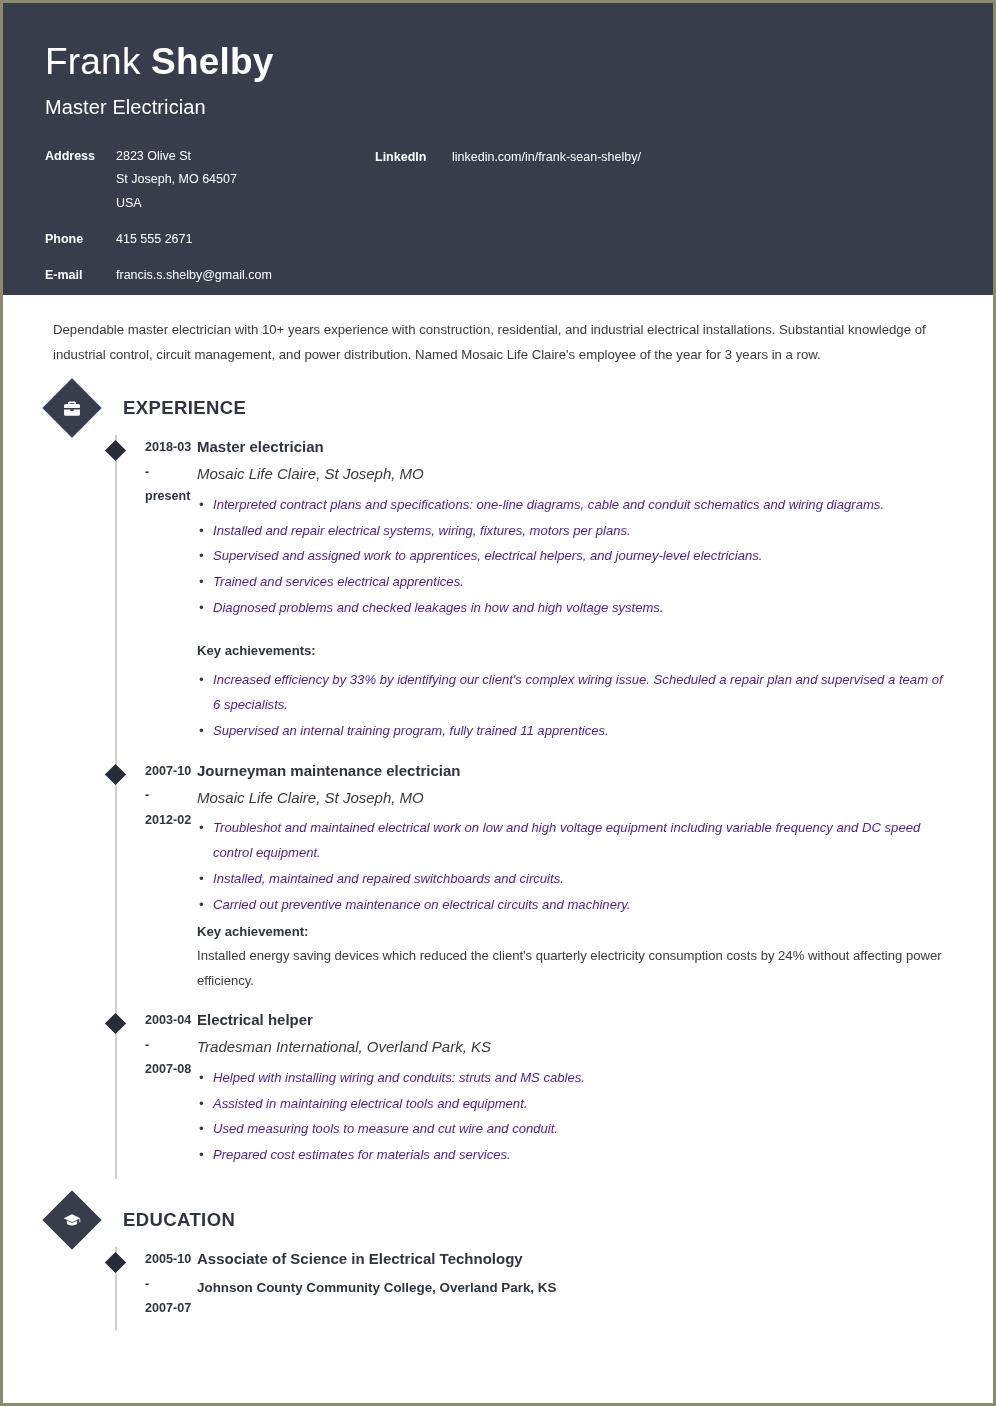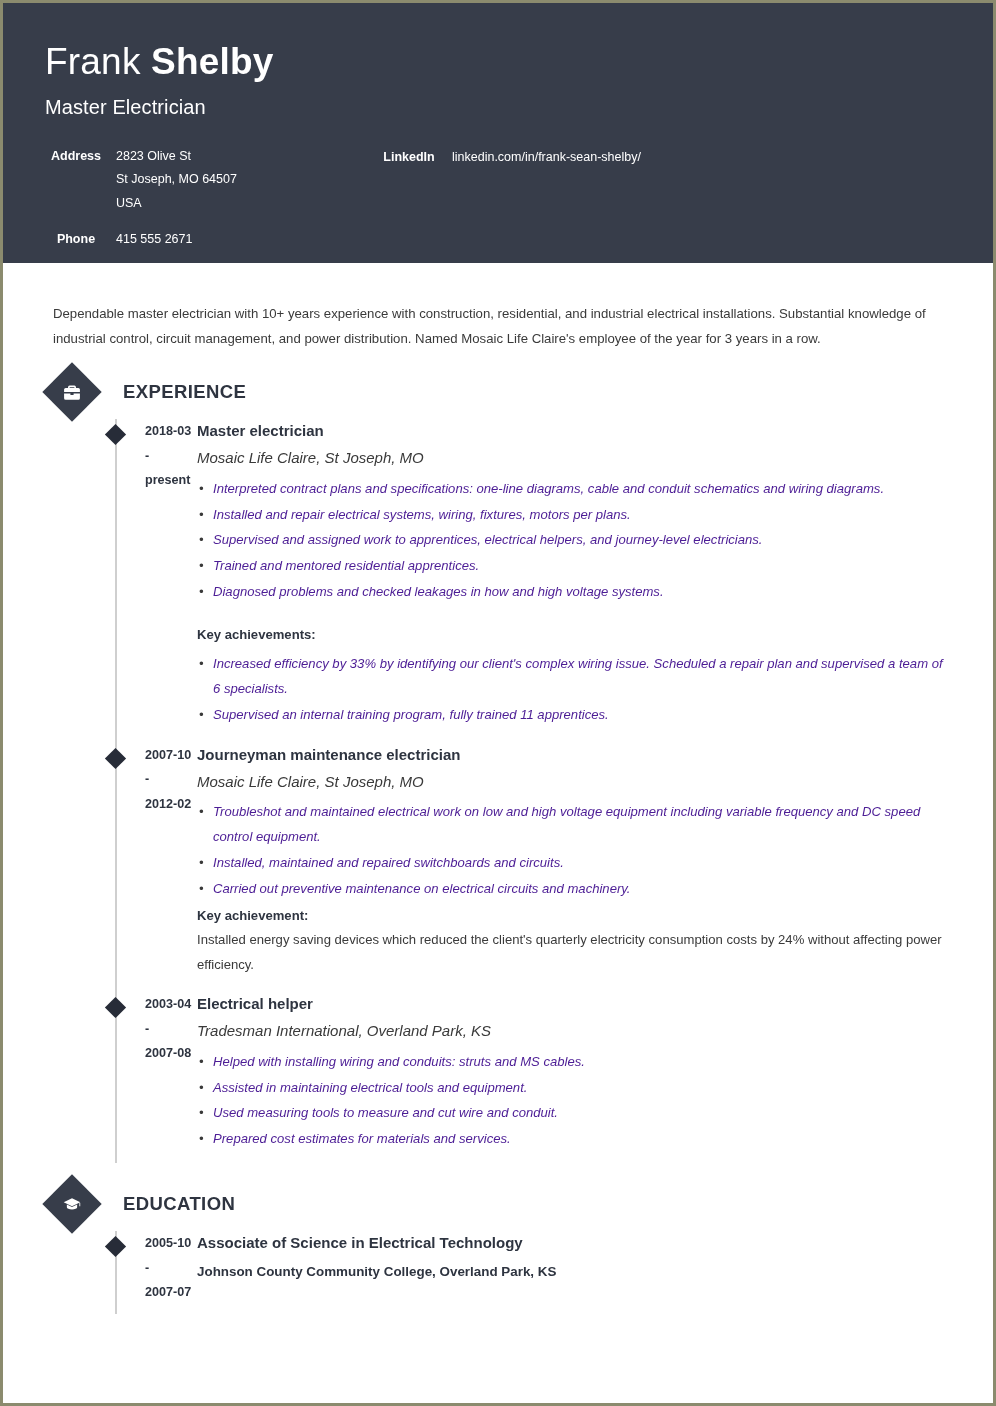--- a/index.html
+++ b/index.html
@@ -19,21 +19,21 @@
     background: #ffffff;
     border: 3px solid #8b8b6e;
     overflow: hidden;
   }
 
   
   #header {
     background: #373d4a;
     color: #ffffff;
     padding: 38px 0 22px 42px;
-    height: 260px;
+    height: 292px;
   }
 
   #name {
     font-size: 37px;
     font-weight: 400;
     letter-spacing: 0.2px;
     line-height: 1.15;
     white-space: pre;
   }
   #name .last { font-weight: 700; }
@@ -56,38 +56,38 @@
 
   .contact-row {
     display: flex;
     align-items: flex-start;
     margin-bottom: 12px;
   }
   .contact-row:last-child { margin-bottom: 0; }
 
   .contact-label {
     width: 62px;
-    text-align: center;
+    text-align: left;
     font-size: 12.5px;
     font-weight: 700;
     line-height: 1.9;
     flex: none;
     white-space: nowrap;
   }
   .contact-value {
     font-size: 12.5px;
     font-weight: 400;
     line-height: 1.9;
     padding-left: 9px;
     white-space: pre-line;
   }
   .contact-label-wide { width: 68px; }
 
   
-  #body { padding: 0 44px 0 44px; margin-top: 16px; }
+  #body { padding: 0 44px 0 44px; }
 
   #summary {
     font-size: 13.2px;
     line-height: 1.9;
     color: #3a3a3a;
     padding: 22px 4px 0 6px;
     text-align: left;
   }
 
   
@@ -238,20 +238,24 @@
           <div class="contact-value">2823 Olive St
 St Joseph, MO 64507
 USA</div>
         </div>
 
         <div class="contact-row">
           <div class="contact-label">Phone</div>
           <div class="contact-value">415 555 2671</div>
         </div>
 
+        <div class="contact-row">
+          <div class="contact-label">E-mail</div>
+          <div class="contact-value">francis.s.shelby@gmail.com</div>
+        </div>
 
       </div>
 
       <div class="contact-col-right">
         <div class="contact-row">
           <div class="contact-label contact-label-wide">LinkedIn</div>
           <div class="contact-value">linkedin.com/in/frank-sean-shelby/</div>
         </div>
       </div>
     </div>
@@ -279,21 +283,21 @@
           <div class="entry-marker"></div>
           <div class="entry-date">2018-03 -
 present</div>
           <div class="entry-main">
             <div class="entry-role">Master electrician</div>
             <div class="entry-org">Mosaic Life Claire, St Joseph, MO</div>
             <ul class="bullets">
               <li>Interpreted contract plans and specifications: one-line diagrams, cable and conduit schematics and wiring diagrams.</li>
               <li>Installed and repair electrical systems, wiring, fixtures, motors per plans.</li>
               <li>Supervised and assigned work to apprentices, electrical helpers, and journey-level electricians.</li>
-              <li>Trained and mentored residential apprentices.</li>
+              <li>Trained and services electrical apprentices.</li>
               <li>Diagnosed problems and checked leakages in how and high voltage systems.</li>
             </ul>
             <div class="ach-title">Key achievements:</div>
             <ul class="bullets">
               <li>Increased efficiency by 33% by identifying our client's complex wiring issue. Scheduled a repair plan and supervised a team of 6 specialists.</li>
               <li>Supervised an internal training program, fully trained 11 apprentices.</li>
             </ul>
           </div>
         </div>
 

